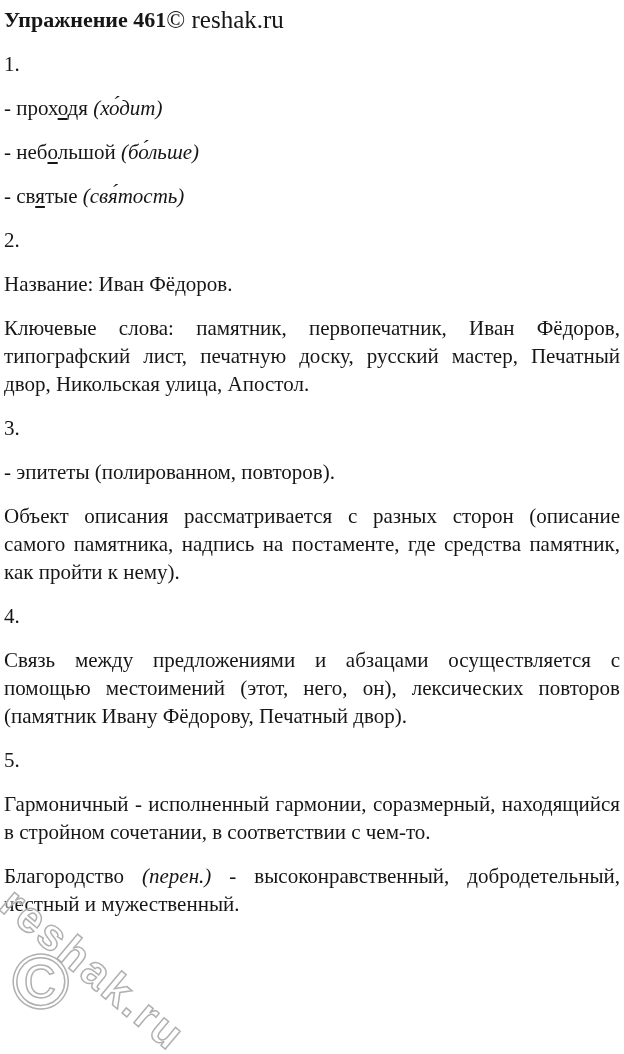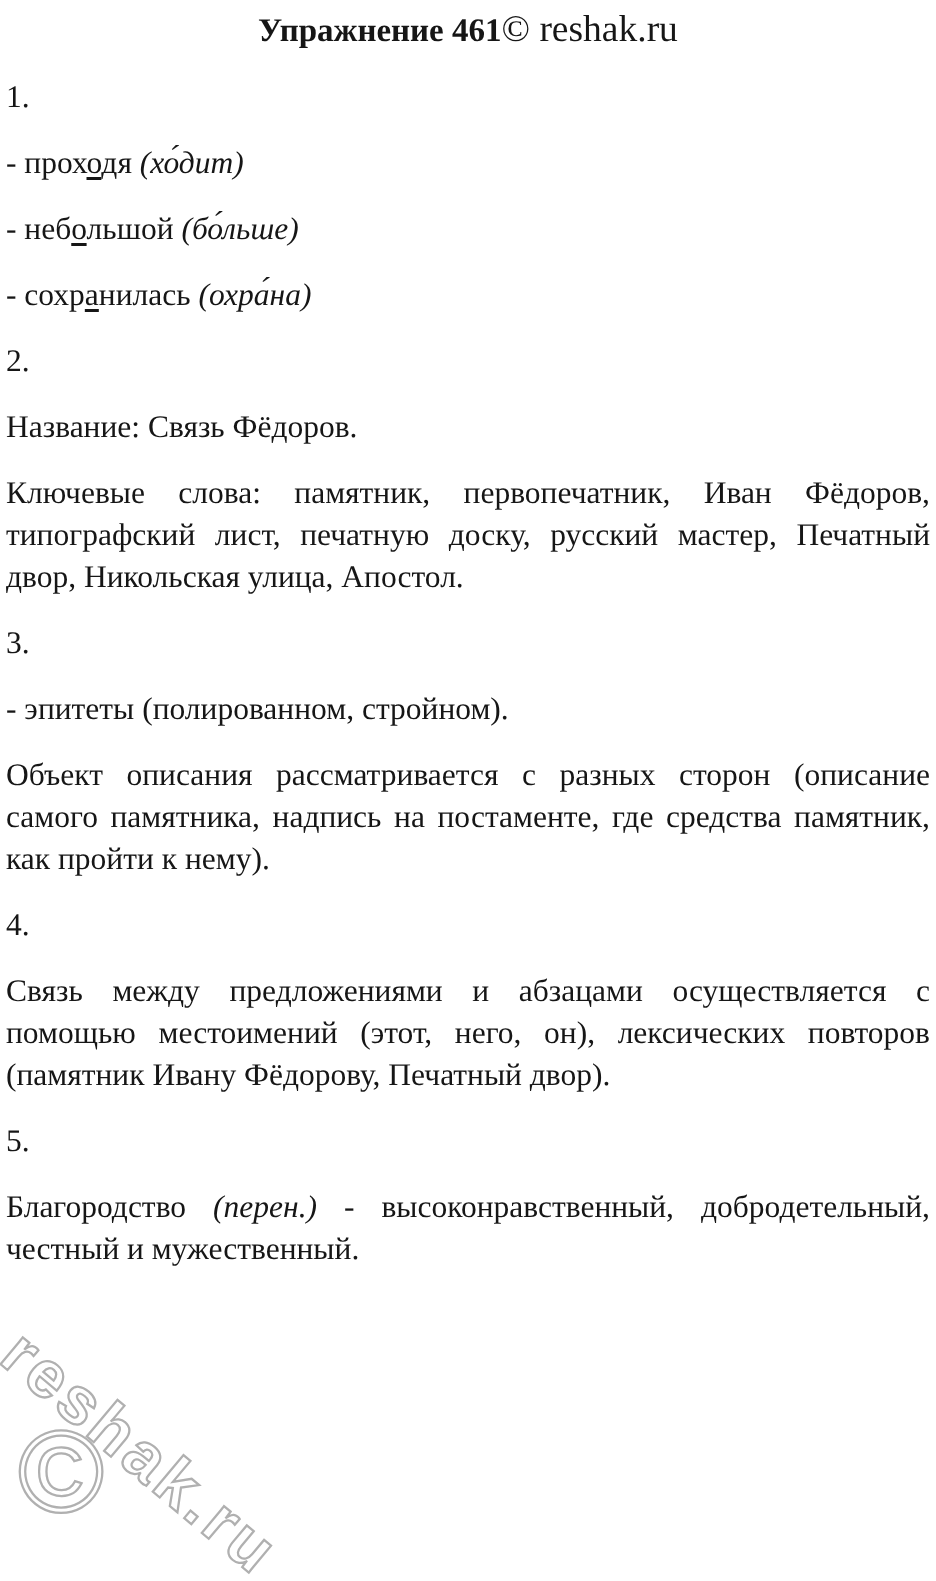--- a/index.html
+++ b/index.html
@@ -10,21 +10,21 @@
     padding:6px 4px 0 4px;
     overflow:hidden;
     background:#ffffff;
     font-family:"Liberation Serif","DejaVu Serif",serif;
     color:#161616;
     font-size:21px;
     line-height:28px;
   }
   .hdr{
     display:flex;
-    justify-content:center;
+    justify-content:flex-start;
     align-items:flex-start;
     margin-bottom:16px;
   }
   .hdr h1{
     margin:0;
     font-size:22px;
     line-height:28px;
     font-weight:bold;
   }
   .brand{
@@ -82,35 +82,36 @@
     <div class="brand">© reshak.ru</div>
   </div>
 
   <p class="num">1.</p>
 
   <p class="item"><span>- прох</span><span class="u">о</span><span>дя</span> <em>(хо́дит)</em></p>
 
   <p class="item"><span>- неб</span><span class="u">о</span><span>льшой</span> <em>(бо́льше)</em></p>
 
 
+  <p class="item"><span>- св</span><span class="u">я</span><span>тые</span> <em>(свя́тость)</em></p>
 
-  <p class="item"><span>- сохр</span><span class="u">а</span><span>нилась</span> <em>(охра́на)</em></p>
 
   <p class="num">2.</p>
-  <p>Название: Связь Фёдоров.</p>
+  <p>Название: Иван Фёдоров.</p>
   <p class="para">Ключевые слова: памятник, первопечатник, Иван Фёдоров, типографский лист, печатную доску, русский мастер, Печатный двор, Никольская улица, Апостол.</p>
 
   <p class="num">3.</p>
-  <p>- эпитеты (полированном, стройном).</p>
+  <p>- эпитеты (полированном, повторов).</p>
   <p class="para">Объект описания рассматривается с разных сторон (описание самого памятника, надпись на постаменте, где средства памятник, как пройти к нему).</p>
 
   <p class="num">4.</p>
   <p class="para">Связь между предложениями и абзацами осуществляется с помощью местоимений (этот, него, он), лексических повторов (памятник Ивану Фёдорову, Печатный двор).</p>
 
   <p class="num">5.</p>
+  <p class="para">Гармоничный - исполненный гармонии, соразмерный, находящийся в стройном сочетании, в соответствии с чем-то.</p>
   <p class="para"><span>Благородство </span><em>(перен.)</em><span> - высоконравственный, добродетельный, честный и мужественный.</span></p>
 
   <div class="watermark" aria-hidden="true">
     <span class="wm-copy">©</span>
     <span class="wm-text">reshak.ru</span>
   </div>
 
 </div>
 
 </body></html>

